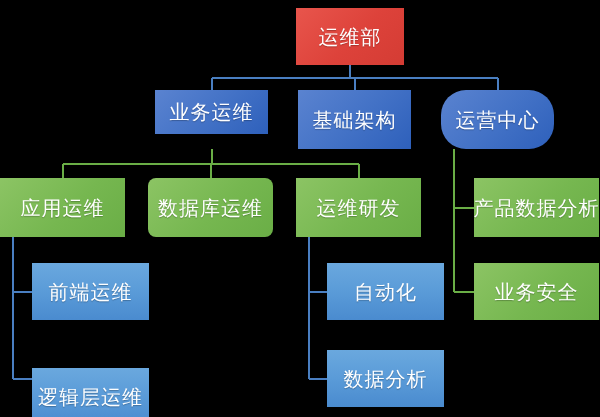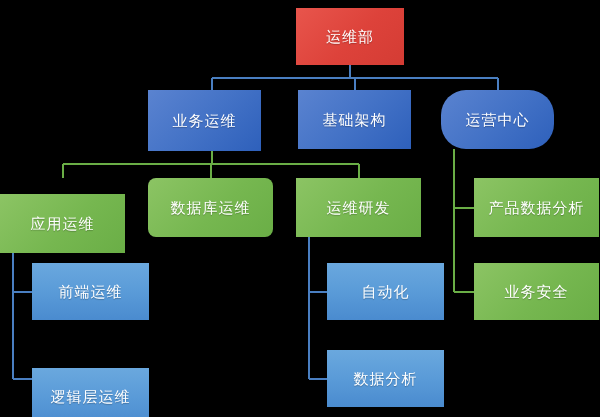--- a/index.html
+++ b/index.html
@@ -22,21 +22,21 @@
     width: 600px;
     height: 417px;
   }
   .node {
     position: absolute;
     display: flex;
     align-items: center;
     justify-content: center;
     box-sizing: border-box;
     color: #ffffff;
-    font-size: 15px;
+    font-size: 20px;
     letter-spacing: 1px;
     text-align: center;
     line-height: 1.2;
     white-space: nowrap;
     text-shadow: 0 1px 1px rgba(0,0,0,0.25);
   }
   .node.root {
     background: #e04a42;
     background: linear-gradient(135deg, #e8554c 0%, #dd423a 55%, #d43c34 100%);
   }
@@ -74,30 +74,30 @@
       <line x1="13" y1="292" x2="32" y2="292" stroke="#4a7fc1" stroke-width="2" shape-rendering="crispEdges"></line>
       <line x1="13" y1="379" x2="32" y2="379" stroke="#4a7fc1" stroke-width="2" shape-rendering="crispEdges"></line>
       <line x1="13" y1="237" x2="13" y2="379" stroke="#4a7fc1" stroke-width="2" shape-rendering="crispEdges"></line>
       <line x1="309" y1="292" x2="327" y2="292" stroke="#4a7fc1" stroke-width="2" shape-rendering="crispEdges"></line>
       <line x1="309" y1="379" x2="327" y2="379" stroke="#4a7fc1" stroke-width="2" shape-rendering="crispEdges"></line>
       <line x1="309" y1="237" x2="309" y2="379" stroke="#4a7fc1" stroke-width="2" shape-rendering="crispEdges"></line>
     </svg>
 <div class="node root" style="left: 296px; top: 8px; width: 108px; height: 57px;">
       <span>运维部</span>
     </div>
-    <div class="node blue" style="left: 148px; top: 90px; width: 113px; height: 61px;">
+    <div class="node blue" style="left: 155px; top: 90px; width: 113px; height: 44px;">
       <span>业务运维</span>
     </div>
     <div class="node blue" style="left: 298px; top: 90px; width: 113px; height: 59px;">
       <span>基础架构</span>
     </div>
     <div class="node blue" style="left: 441px; top: 90px; width: 113px; height: 59px; border-radius: 25px;">
       <span>运营中心</span>
     </div>
-    <div class="node green" style="left: 0px; top: 194px; width: 125px; height: 59px;">
+    <div class="node green" style="left: 0px; top: 178px; width: 125px; height: 59px;">
       <span>应用运维</span>
     </div>
     <div class="node green" style="left: 148px; top: 178px; width: 125px; height: 59px; border-radius: 8px;">
       <span>数据库运维</span>
     </div>
     <div class="node green" style="left: 296px; top: 178px; width: 125px; height: 59px;">
       <span>运维研发</span>
     </div>
     <div class="node green" style="left: 474px; top: 178px; width: 125px; height: 59px;">
       <span>产品数据分析</span>

